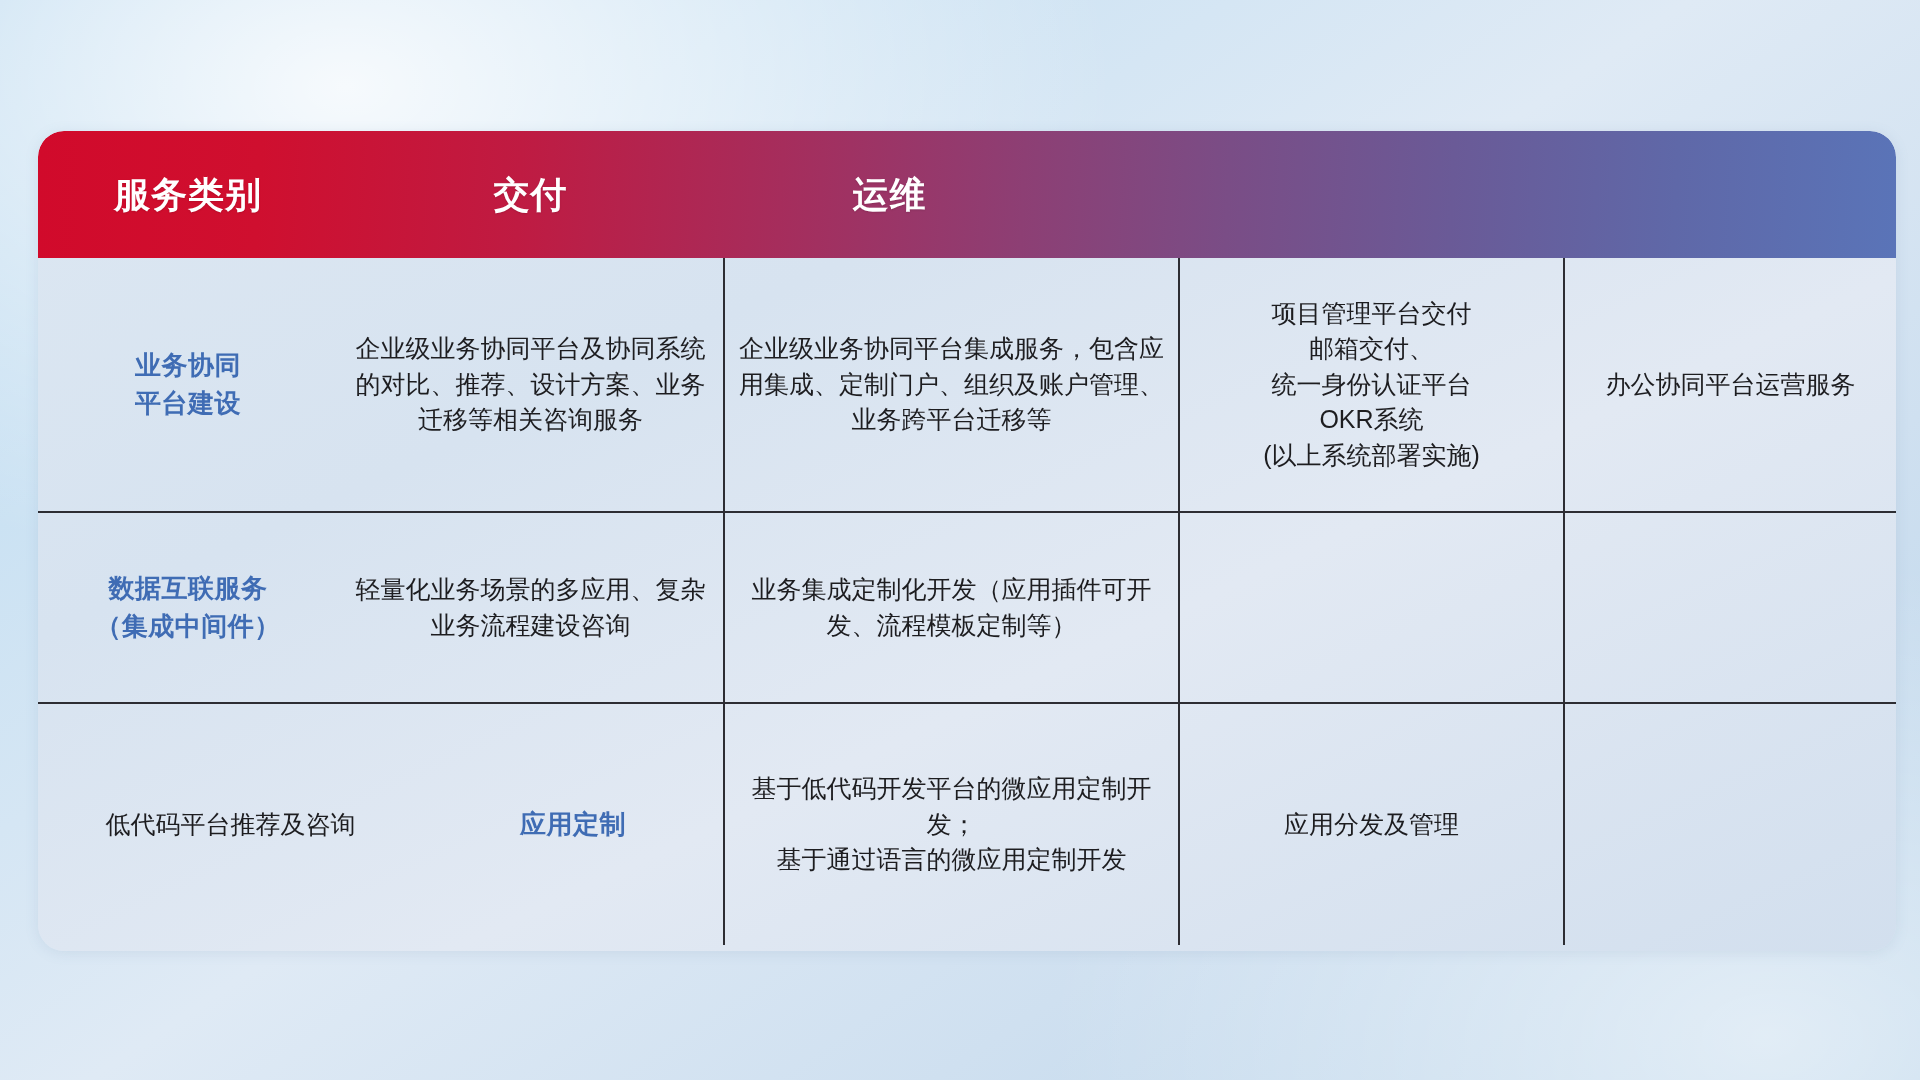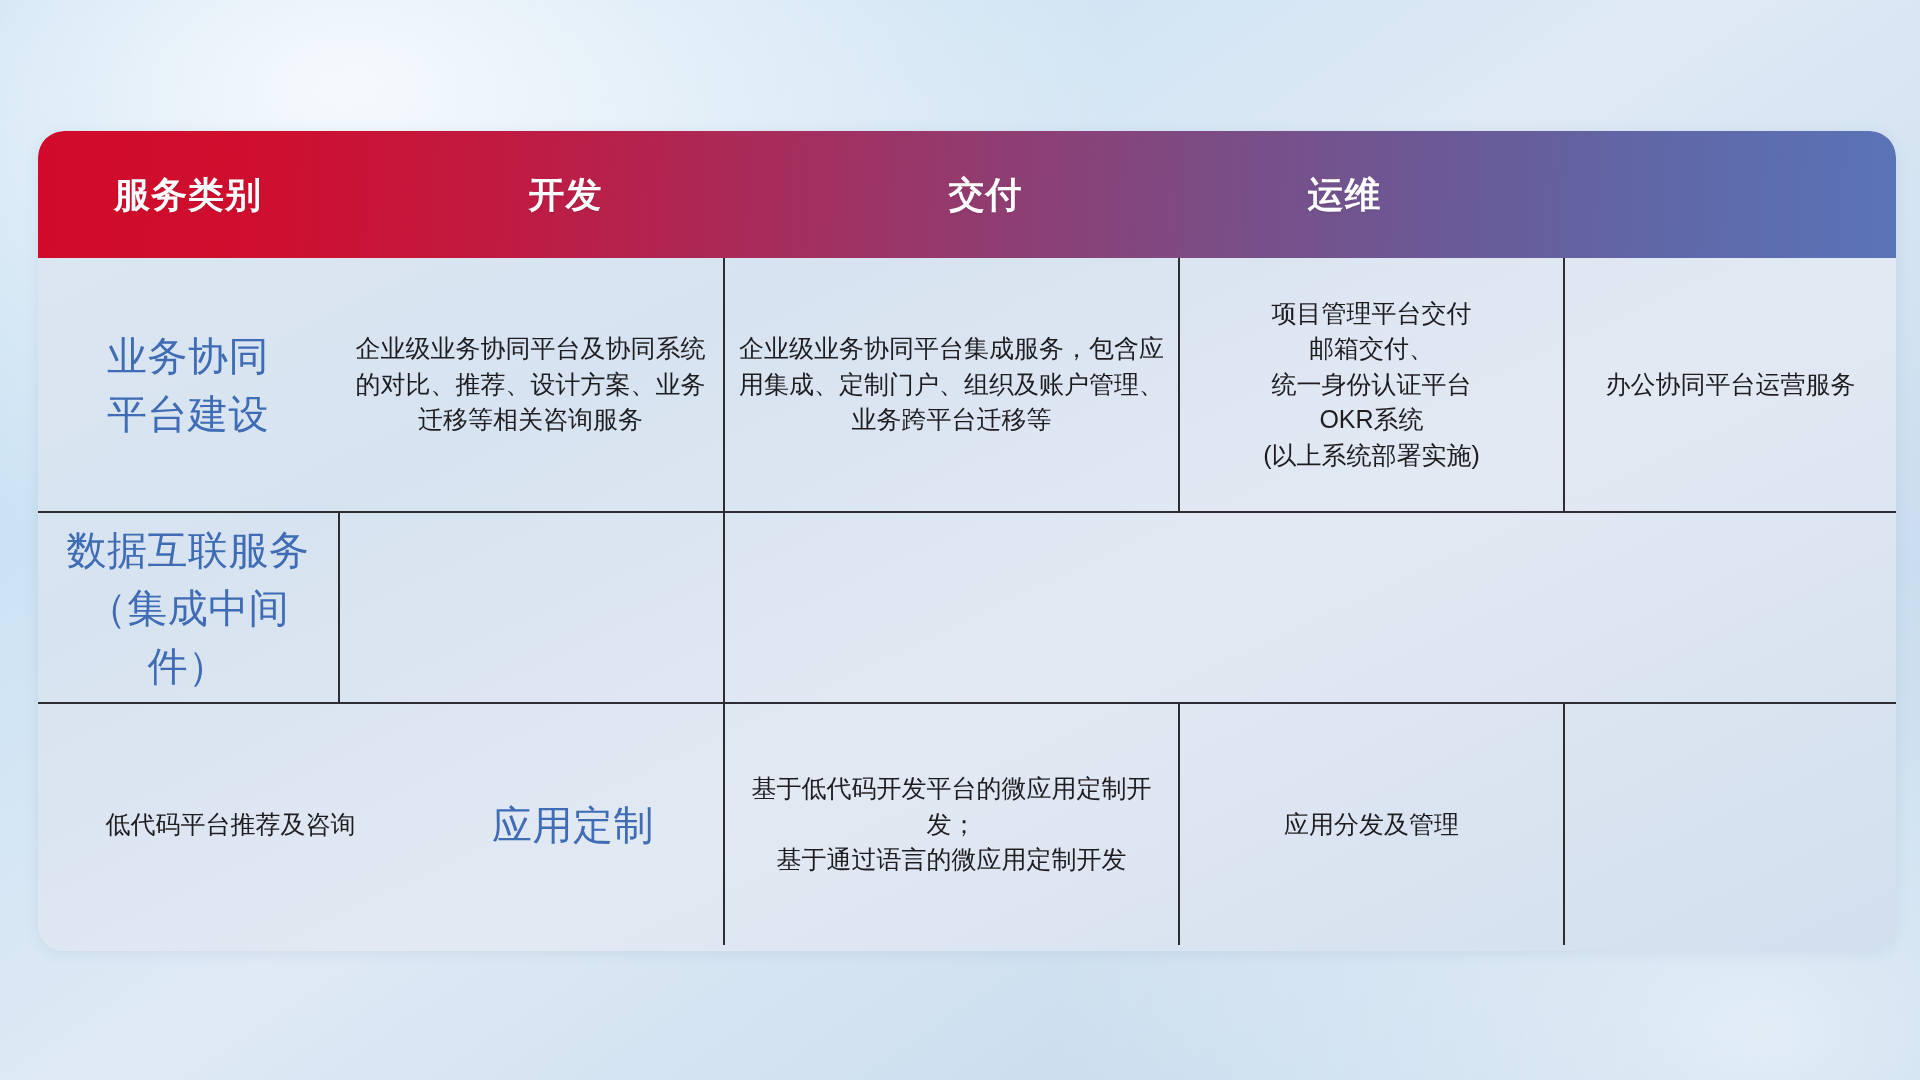--- a/index.html
+++ b/index.html
@@ -89,22 +89,22 @@
     justify-content: center;
     text-align: center;
     padding: 22px 14px;
     font-size: 25px;
     line-height: 1.42;
     color: #1d1d20;
     white-space: pre-line;
   }
   .td.cat {
     color: #3f6cb4;
-    font-weight: normal;
-    font-size: 40px;
+    font-weight: bold;
+    font-size: 26px;
     line-height: 1.45;
     letter-spacing: 0.5px;
     text-align: center;
   }
   .td.sep { border-left: 2px solid #2d2d33; }
 
   
   .c0 { width: 300px; }
   .c1 { width: 385px; }
   .c2 { width: 455px; }
@@ -129,21 +129,20 @@
 </style>
 </head>
 <body>
 
 <div class="page">
 
   <div class="table-wrap">
 
     <div class="thead">
       <div class="th c0">服务类别</div>
-      <div class="th c2">开发</div>
       <div class="th c3">交付</div>
       <div class="th c4">运维</div>
     </div>
 
     <div class="tbody">
 
       <div class="trow r1">
         <div class="td cat c0">业务协同
 平台建设</div>
         <div class="td c1">企业级业务协同平台及协同系统的对比、推荐、设计方案、业务迁移等相关咨询服务</div>
@@ -152,20 +151,22 @@
 邮箱交付、
 统一身份认证平台
 OKR系统
 (以上系统部署实施)</div>
         <div class="td sep c4">办公协同平台运营服务</div>
       </div>
 
       <div class="trow r2">
         <div class="td cat c0">数据互联服务
 （集成中间件）</div>
+        <div class="td c1">轻量化业务场景的多应用、复杂业务流程建设咨询</div>
+        <div class="td sep c2">业务集成定制化开发（应用插件可开发、流程模板定制等）</div>
         <div class="td sep c3"></div>
         <div class="td sep c4"></div>
       </div>
 
       <div class="trow r3">
         <div class="td c1">低代码平台推荐及咨询</div>
         <div class="td cat c0">应用定制</div>
         <div class="td sep c2">基于低代码开发平台的微应用定制开发；
 基于通过语言的微应用定制开发</div>
         <div class="td sep c3">应用分发及管理</div>

